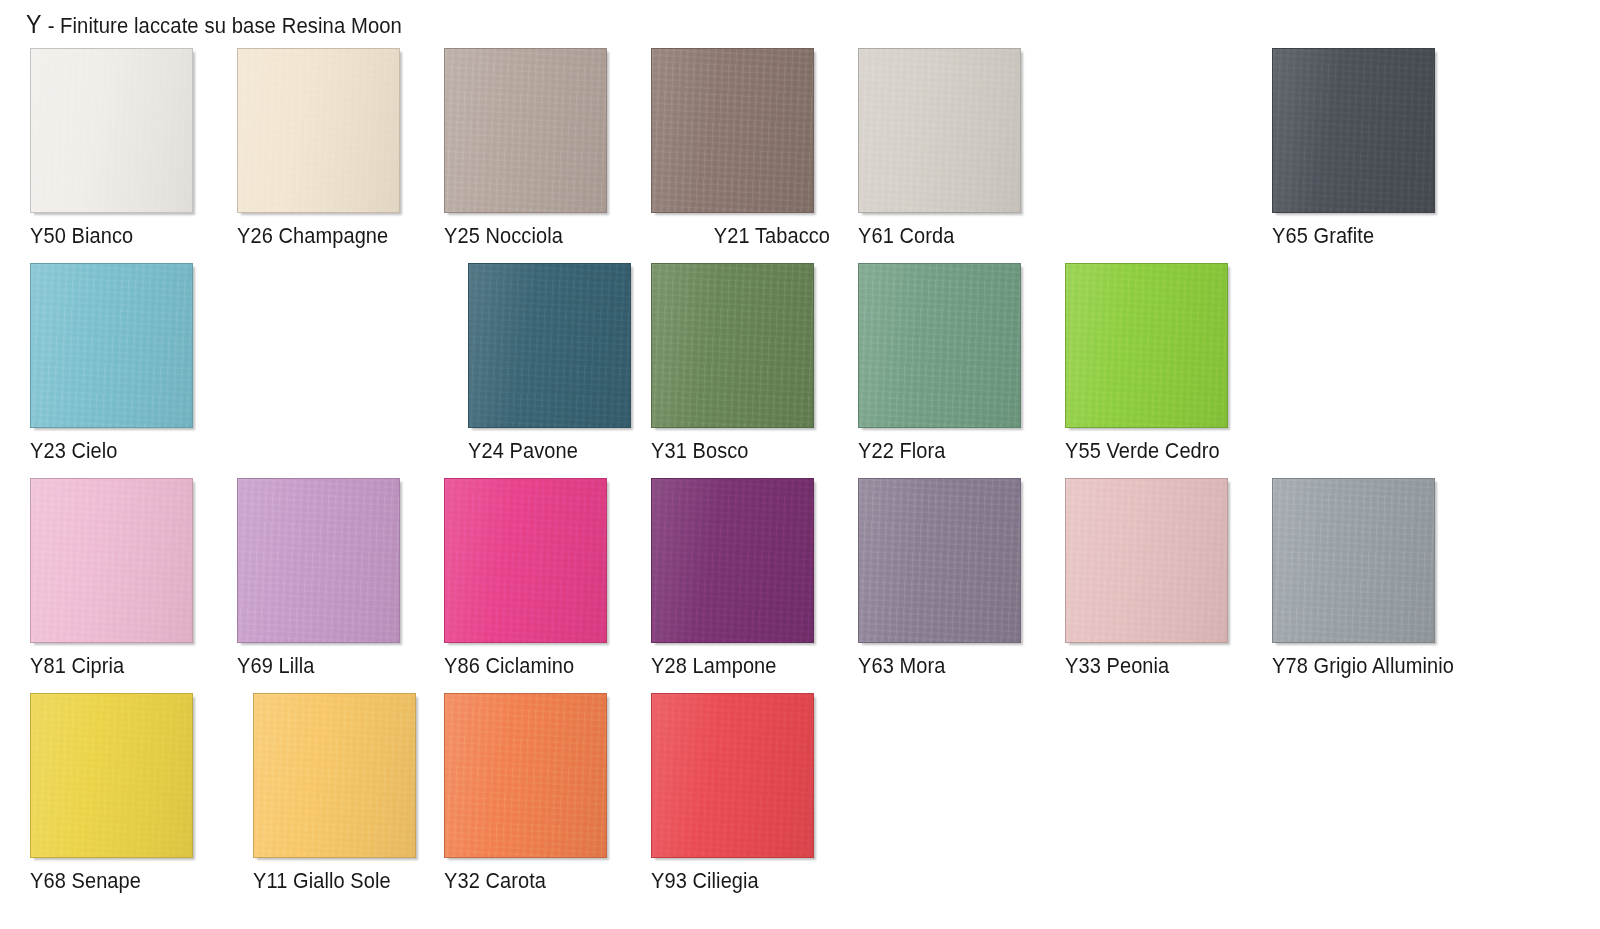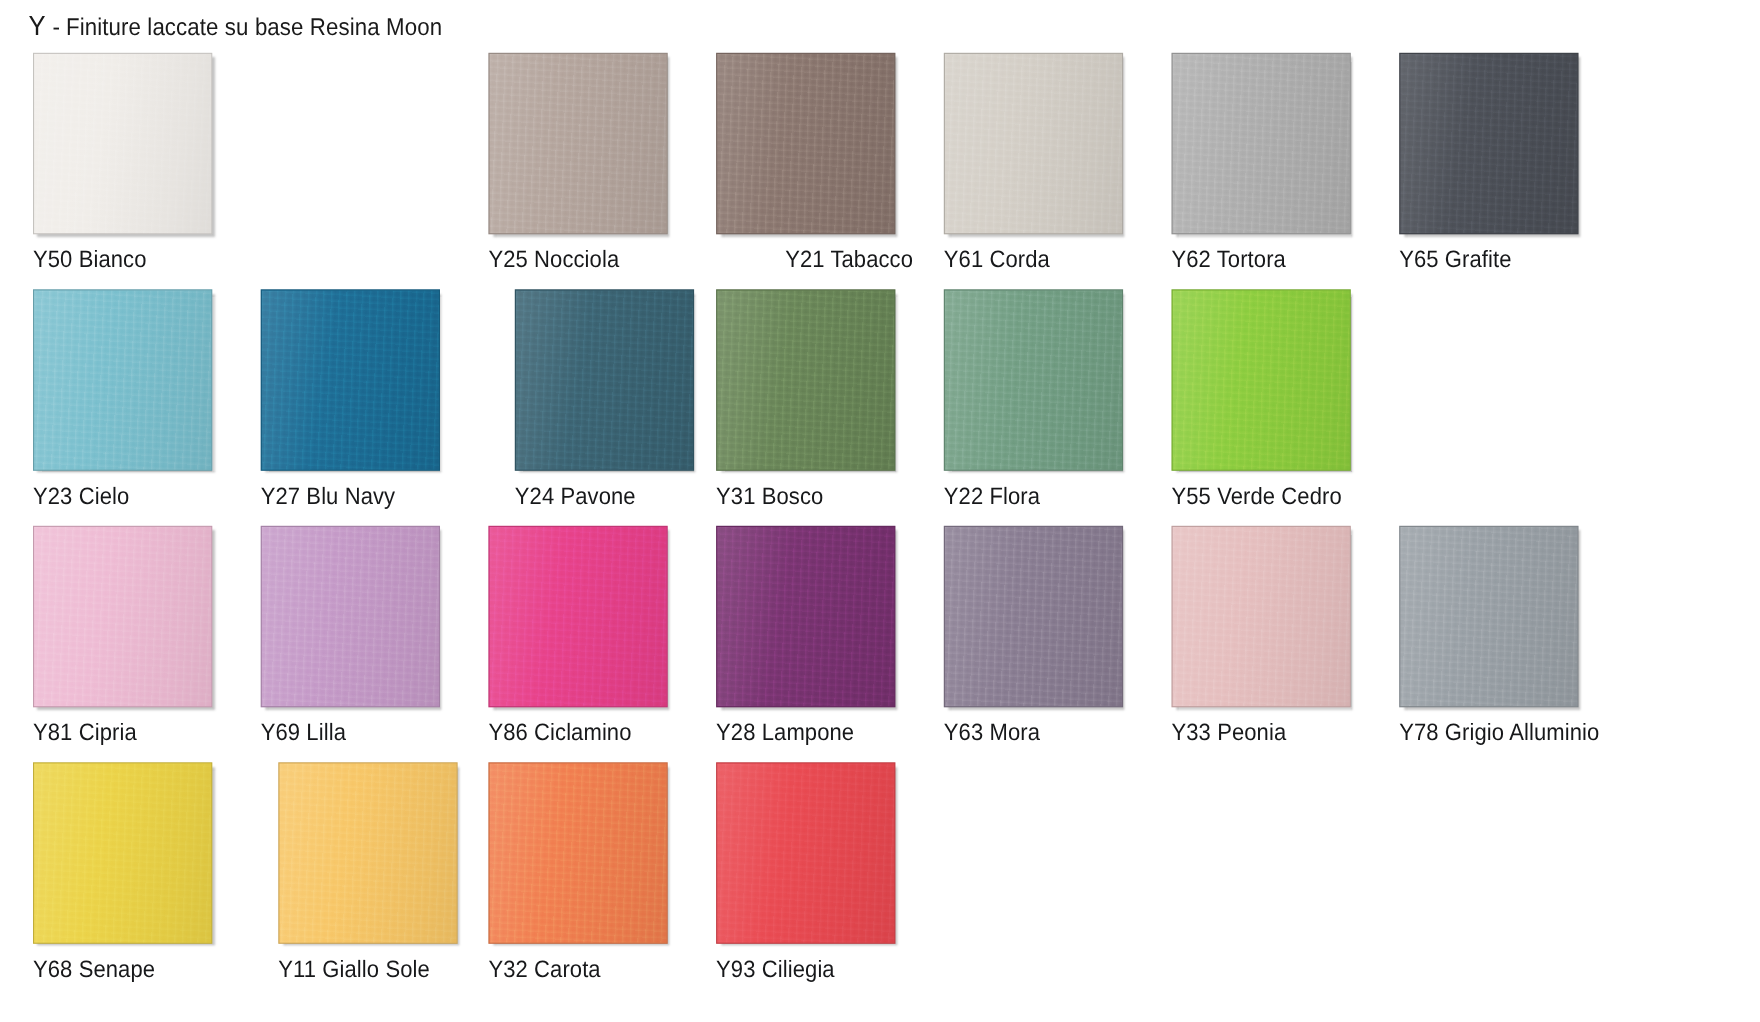--- a/index.html
+++ b/index.html
@@ -153,64 +153,58 @@
   </div>
 
   <div class="grid" id="swatch-grid">
       <div class="row" style="height: 215px;">
         <div class="cell" style="left: 30px;">
           <div class="chip-wrap">
             <div class="chip" title="Y50 Bianco" style="background: rgb(241, 238, 234); width: 163px; height: 165px;"></div>
             <div class="chip-label">Y50 Bianco</div>
           </div>
         </div>
+        <div class="cell" style="left: 237px;">
+          <div class="chip-wrap">
+            <div class="chip" title="Y26 Champagne" style="background: rgb(243, 230, 209); width: 163px; height: 165px;"></div>
+            <div class="chip-label">Y26 Champagne</div>
+          </div>
+        </div>
         <div class="cell" style="left: 444px;">
           <div class="chip-wrap">
             <div class="chip" title="Y25 Nocciola" style="background: rgb(182, 167, 159); width: 163px; height: 165px;"></div>
             <div class="chip-label">Y25 Nocciola</div>
           </div>
         </div>
         <div class="cell" style="left: 651px; text-align: center;">
           <div class="chip-wrap">
             <div class="chip" title="Y21 Tabacco" style="background: rgb(140, 120, 112); width: 163px; height: 165px;"></div>
             <div class="chip-label">Y21 Tabacco</div>
           </div>
         </div>
         <div class="cell" style="left: 858px;">
           <div class="chip-wrap">
             <div class="chip" title="Y61 Corda" style="background: rgb(213, 208, 200); width: 163px; height: 165px;"></div>
             <div class="chip-label">Y61 Corda</div>
-          </div>
-        </div>
-        <div class="cell" style="left: 1065px;">
-          <div class="chip-wrap">
-            <div class="chip" title="Y62 Tortora" style="background: rgb(176, 176, 176); width: 163px; height: 165px;"></div>
-            <div class="chip-label">Y62 Tortora</div>
           </div>
         </div>
         <div class="cell" style="left: 1272px;">
           <div class="chip-wrap">
             <div class="chip" title="Y65 Grafite" style="background: rgb(76, 80, 88); width: 163px; height: 165px;"></div>
             <div class="chip-label">Y65 Grafite</div>
           </div>
         </div>
       </div>
       <div class="row" style="height: 215px;">
         <div class="cell" style="left: 30px;">
           <div class="chip-wrap">
             <div class="chip" title="Y23 Cielo" style="background: rgb(125, 193, 207); width: 163px; height: 165px;"></div>
             <div class="chip-label">Y23 Cielo</div>
           </div>
         </div>
-        <div class="cell" style="left: 237px;">
-          <div class="chip-wrap">
-            <div class="chip" title="Y27 Blu Navy" style="background: rgb(27, 110, 151); width: 163px; height: 165px;"></div>
-            <div class="chip-label">Y27 Blu Navy</div>
-          </div>
-        </div>
         <div class="cell" style="left: 444px; padding-left: 24px;">
           <div class="chip-wrap">
             <div class="chip" title="Y24 Pavone" style="background: rgb(58, 100, 116); width: 163px; height: 165px;"></div>
             <div class="chip-label">Y24 Pavone</div>
           </div>
         </div>
         <div class="cell" style="left: 651px;">
           <div class="chip-wrap">
             <div class="chip" title="Y31 Bosco" style="background: rgb(106, 135, 88); width: 163px; height: 165px;"></div>
             <div class="chip-label">Y31 Bosco</div>

